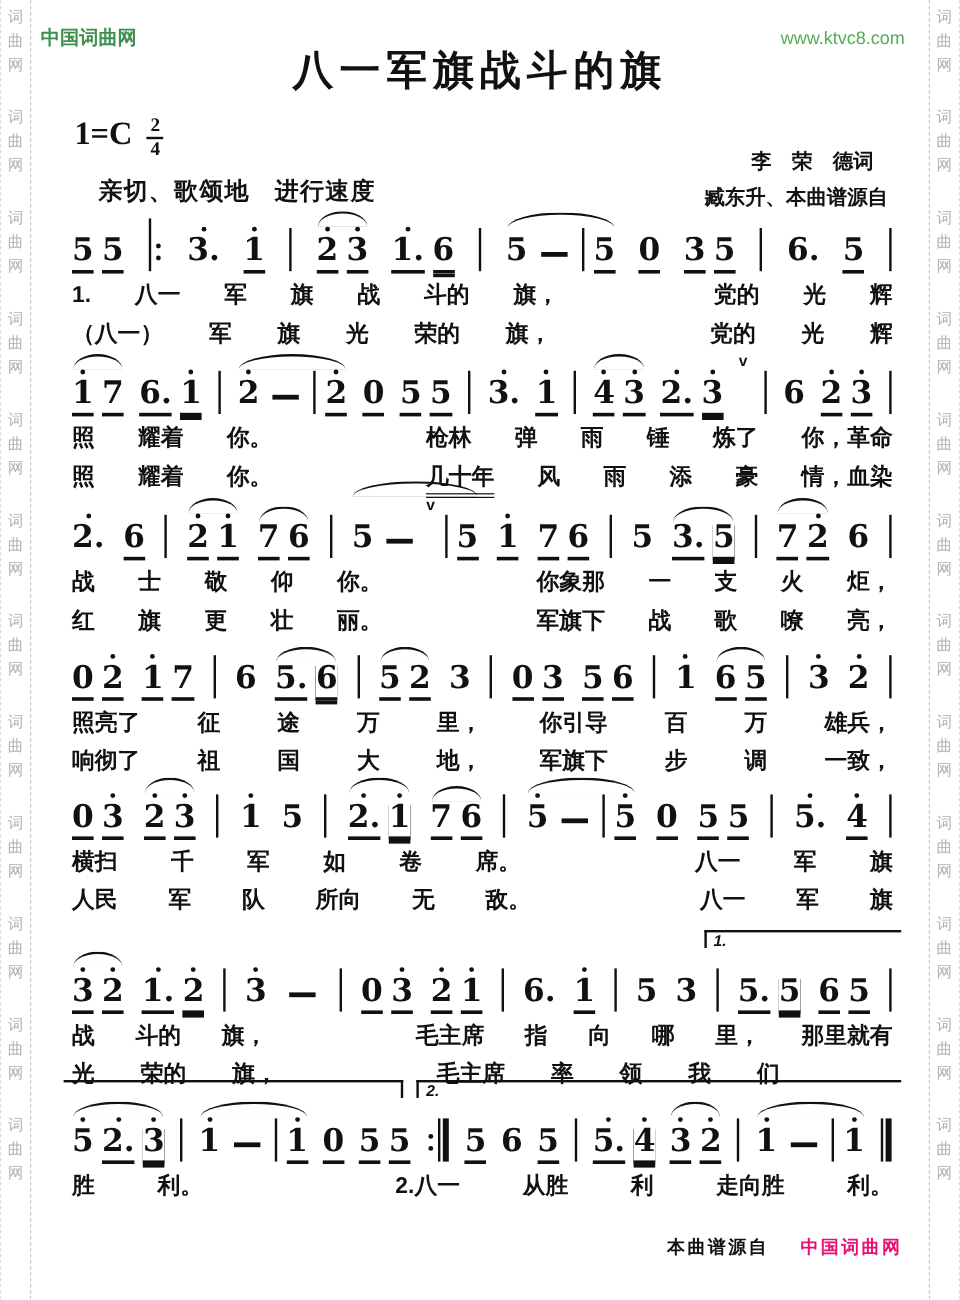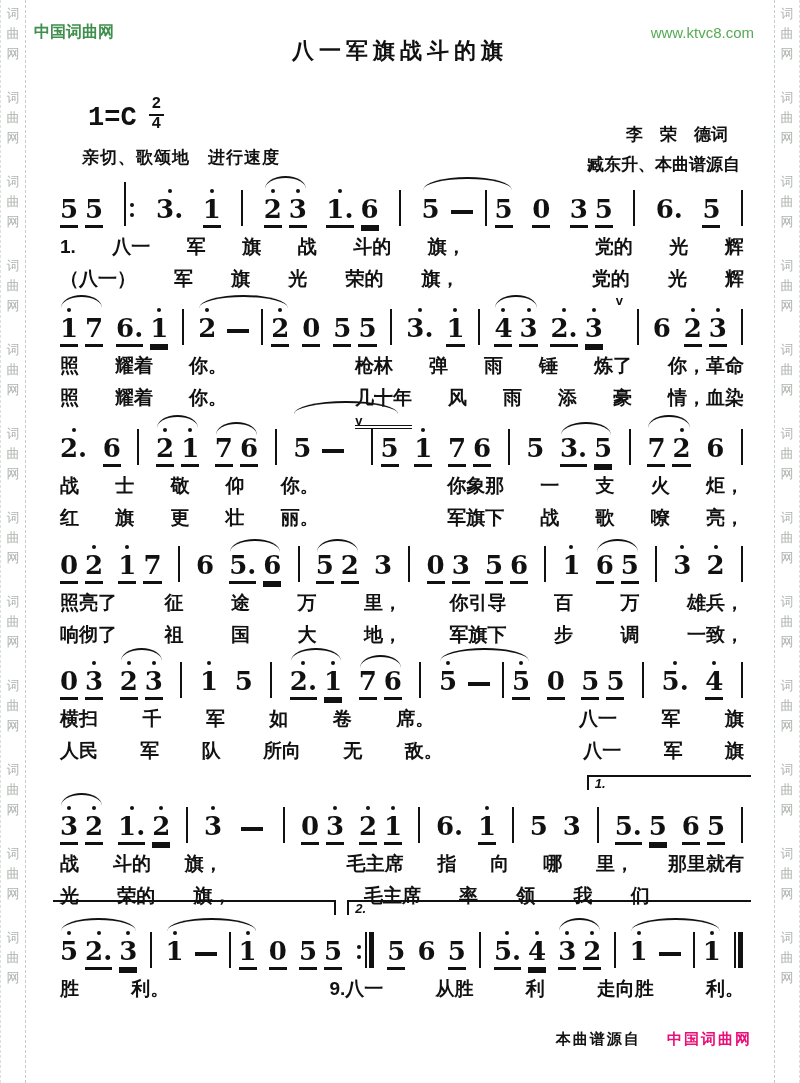--- a/index.html
+++ b/index.html
@@ -7,30 +7,30 @@
         font-family:"Liberation Sans",sans-serif;}
   
   .wm{position:absolute;top:0;bottom:0;width:26px;display:flex;flex-direction:column;align-items:center;
       padding-top:4px;color:#aeb4ae;font-size:13px;line-height:20px;box-sizing:border-box;}
   .wm-left{left:0;border-right:1px dashed #c6ccc6;border-left:1px dashed #dde1dd;}
   .wm-right{right:0;border-left:1px dashed #c6ccc6;border-right:1px dashed #dde1dd;}
   .wm-grp{margin-bottom:24px;display:flex;flex-direction:column;align-items:center;}
   
   .site-left{position:absolute;left:34px;top:22px;font-size:16px;font-weight:bold;color:#3f8f4f;}
   .site-right{position:absolute;right:46px;top:24px;font-size:15px;color:#55ab55;}
-  .title{position:absolute;left:0;right:0;top:36px;margin:0;text-align:center;font-size:22px;
+  .title{position:absolute;left:0;right:0;top:36px;margin:0;text-align:center;font-size:34px;
          font-weight:900;letter-spacing:5px;}
   .credit{position:absolute;font-size:17px;font-weight:bold;margin-top:43px;}
   .credit-lyricist{right:72px;top:80px;}
   .credit-composer{right:60px;top:110px;}
   .keysig{position:absolute;left:62px;top:96px;font-size:27px;font-weight:800;display:flex;
-          align-items:flex-end;gap:12px;font-family:Liberation Mono, monospace;margin-left:26px;}
+          align-items:flex-start;gap:12px;font-family:Liberation Serif, serif;}
   .frac{display:inline-flex;flex-direction:column;align-items:center;font-size:16px;line-height:1.1;font-weight:800;}
   .frac .ft{border-bottom:2px solid #111;padding:0 3px;}
-  .tempo{position:absolute;left:82px;top:146px;font-size:17px;font-weight:bold;letter-spacing:1px;}
+  .tempo{position:absolute;left:82px;top:146px;font-size:20px;font-weight:bold;letter-spacing:1px;}
   
   #music{position:absolute;left:60px;right:56px;top:0;height:100%;}
   .sys{position:absolute;left:0;right:0;}
   .sys1{top:176px}.sys2{top:294px}.sys3{top:414px}.sys4{top:532px}.sys5{top:648px}.sys6{top:775px}.sys7{top:900px}
   .notes{display:flex;align-items:flex-end;justify-content:space-between;min-height:52px;}
   .sys6 .notes,.sys7 .notes{margin-top:18px;}
   .grp{display:flex;align-items:flex-end;position:relative;gap:7px;}
   .grp.slur::before{content:"";position:absolute;left:1px;right:1px;top:-13px;height:11px;
       border-top:2.5px solid #111;border-radius:50% 50% 0 0/100% 100% 0 0;}
   .tok{display:flex;flex-direction:column;align-items:center;}
@@ -48,21 +48,21 @@
   .dash{width:22px;height:4px;background:#111;margin:0 4px 14px;}
   .breath{font-weight:bold;font-size:13px;margin:0 0 40px;line-height:1;}
   .volta{position:absolute;top:0;height:13px;border-top:2.5px solid #111;}
   .volta .vl{position:absolute;left:6px;top:-1px;font-size:13px;font-weight:bold;font-style:italic;}
   .v6a{left:77%;right:-1%;border-left:2.5px solid #111;}
   .v7a{left:-1%;width:41%;border-right:2.5px solid #111;}
   .v7b{left:42%;right:-1%;border-left:2.5px solid #111;}
   .lyr{display:flex;justify-content:space-between;align-items:baseline;margin-top:5px;
        font-size:19px;font-weight:bold;white-space:nowrap;line-height:27px;}
   .lgap{display:inline-block;width:56px;}
-  .lu{border-bottom:4px double #111;padding-bottom:14px;}
+  .lu{border-bottom:4px double #111;padding-bottom:0;}
   
   .footer{position:absolute;right:48px;top:1030px;font-size:15px;font-weight:bold;letter-spacing:2px;}
   .footer-site{color:#ea0f78;margin-left:20px;}
 </style>
 </head>
 <body>
 
 <div class="page">
   <div class="wm wm-left" id="wm-left">
       <div class="wm-grp">
@@ -1037,21 +1037,21 @@
           </div>
           <div class="bar">
             <div class="bl"></div>
             <div class="bl thick"></div>
           </div>
         </div>
         <div class="lyr">
           <span class="syl">胜</span>
           <span class="syl">利。</span>
           <span class="lgap"></span>
-          <span class="syl">9.八一</span>
+          <span class="syl">2.八一</span>
           <span class="syl">从胜</span>
           <span class="syl">利</span>
           <span class="syl">走向胜</span>
           <span class="syl">利。</span>
         </div>
       </div>
     </div>
 
   <div class="footer">
     <span>本曲谱源自</span>

